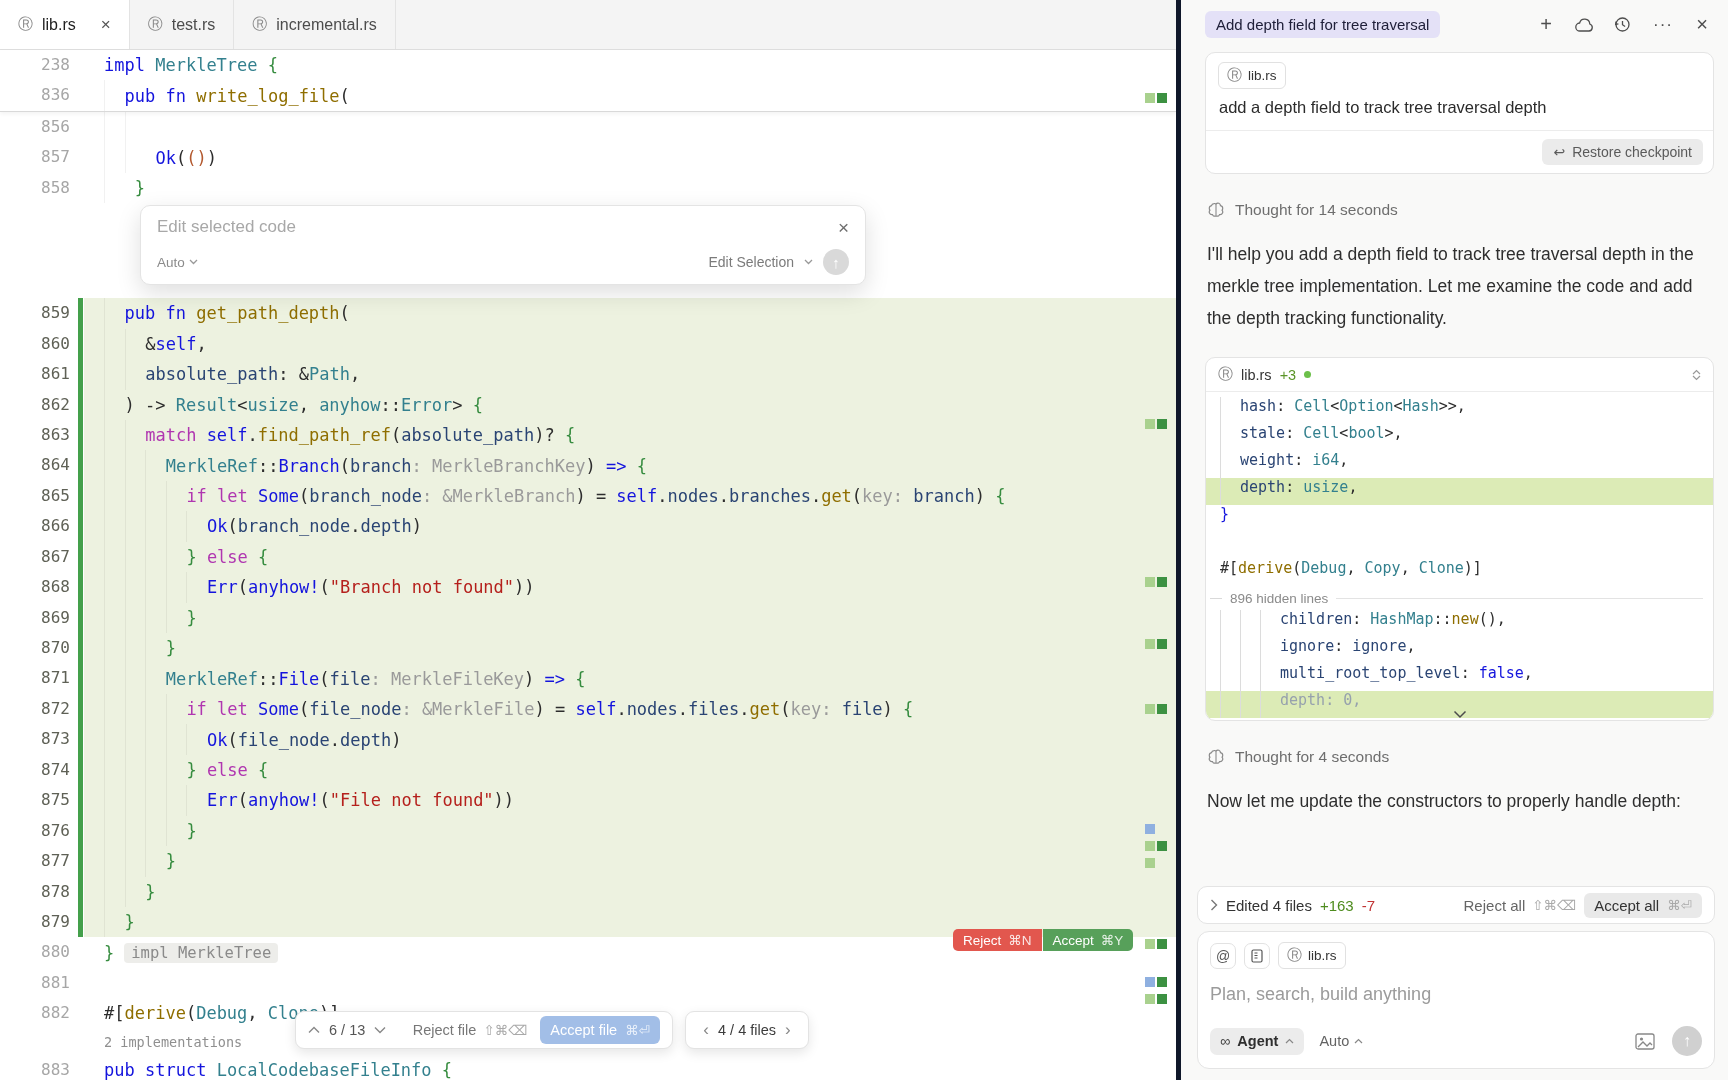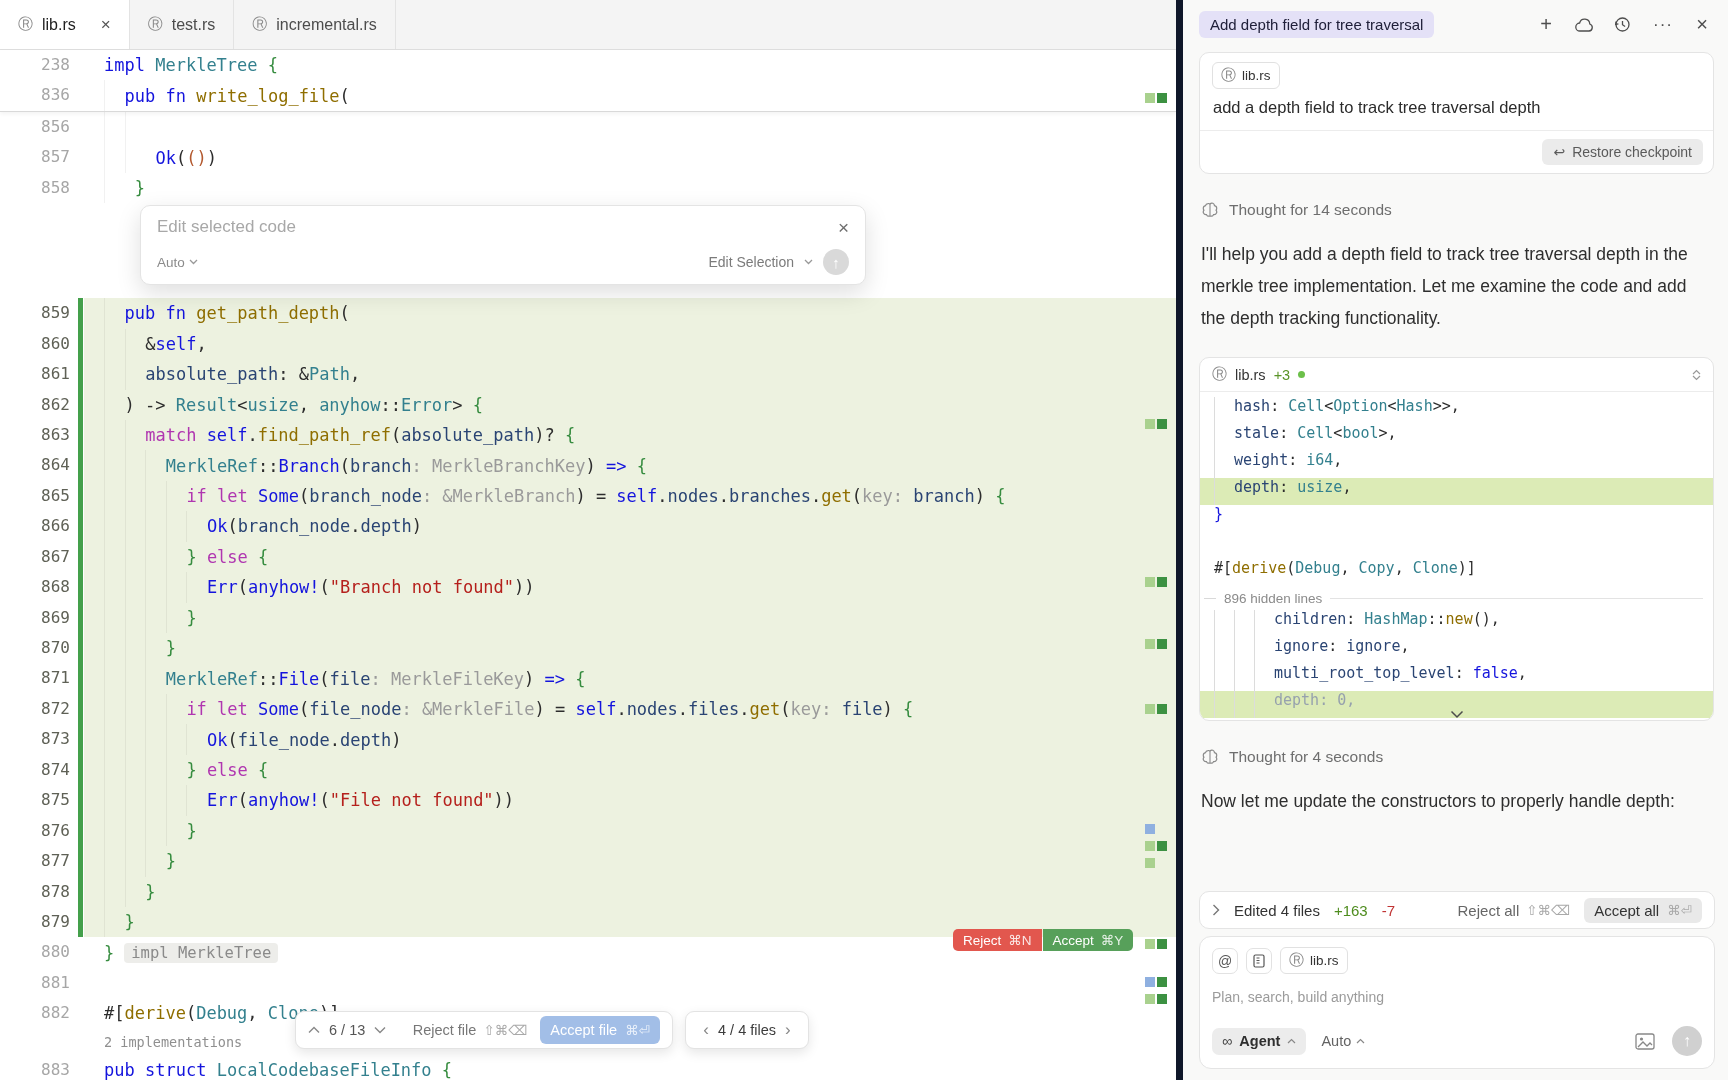--- a/index.html
+++ b/index.html
@@ -67,21 +67,21 @@
   .keyhint { color:#a9a9a9; font-size:13.5px; }
   .acceptfile { background:#a2bee7; color:#fff; border-radius:6px; height:28px; padding:0 10px;
                 display:flex; align-items:center; gap:8px; margin-left:4px; }
   .acceptfile .keyhint{ color:#e9f0fa; }
 
   #markers { position:absolute; left:1145px; top:0; width:24px; height:1080px; z-index:4; }
   .mk { position:absolute; width:10px; height:10px; }
 
   
   #panel { position:absolute; left:1176px; top:0; width:552px; height:1080px; background:#f9f9f8;
-           border-left:7px solid #0f172a; overflow:hidden; }
+           border-left:5px solid #0f172a; overflow:hidden;padding-left:8px; }
   .p-header { display:flex; align-items:center; padding:11px 16px 6px; }
   .title-pill { background:#e4e1f7; color:#20203a; font-size:15px; padding:5px 11px; border-radius:6px; }
   .hdr-icons { margin-left:auto; display:flex; gap:19px; align-items:center; color:#4e4e4e; font-size:17px; }
   .hic { width:20px; text-align:center; }
 
   .card { background:#fff; border:1px solid #e4e4e4; border-radius:10px; }
   #userCard { margin:8px 14px 0 16px; }
   .chip { display:inline-flex; align-items:center; gap:6px; border:1px solid #e1e1e1; border-radius:6px;
           padding:3px 8px; font-size:13.5px; color:#333; background:#fff; }
   .uc-chiprow { padding:9px 12px 0; }
@@ -102,30 +102,30 @@
   .dcl .gd2 { width:20px; align-self:stretch; border-left:1px solid #dcdcdc; flex:none; }
   .dcl.added { background:#dcebb6; }
   .dcl.fade span { color:#96a1ad !important; }
   .hiddenrow { height:24px; display:flex; align-items:center; gap:8px; color:#8b8b8b;
                font-family:"Liberation Sans",sans-serif; font-size:13.5px; padding:0 10px 0 4px; }
   .hiddenrow::before { content:""; width:12px; border-top:1px solid #d9d9d9; }
   .hiddenrow::after { content:""; flex:1; border-top:1px solid #e3e3e3; }
   .dc-chev { position:absolute; left:50%; bottom:1px; transform:translateX(-50%); color:#4c4c4c; z-index:2; }
 
   #bottomStack { position:absolute; left:16px; right:13px; bottom:11px; }
-  #editedBar { height:38px; display:flex; align-items:center; gap:14px; padding:0 12px; font-size:15px; color:#333; }
+  #editedBar { height:38px; display:flex; align-items:center; gap:8px; padding:0 12px; font-size:15px; color:#333; }
   .plusgreen { color:#4e8c1e; } .minusred { color:#c13434; }
   .rejall { margin-left:auto; color:#666; display:flex; gap:7px; align-items:center; }
   .accall { background:#e9e9e9; border-radius:6px; padding:4px 10px; display:flex; gap:8px; align-items:center; color:#333; }
 
   #inputCard { margin-top:7px; border-radius:12px; padding:10px 12px 12px; }
   .chips { display:flex; gap:8px; align-items:center; }
   .sqbtn { width:26px; height:26px; border:1px solid #e2e2e2; border-radius:7px; display:flex;
            align-items:center; justify-content:center; color:#555; font-size:14px; background:#fff; }
-  .ph { margin-top:15px; font-size:14px; color:#9b9b9b; }
+  .ph { margin-top:15px; font-size:18px; color:#9b9b9b; }
   .controls { margin-top:21px; display:flex; align-items:center; gap:15px; }
   .agent-pill { background:#ececec; border-radius:7px; height:27px; padding:0 10px; display:flex;
                 align-items:center; gap:7px; font-size:14.5px; color:#2f2f2f; font-weight:bold; }
   .mode-sel { color:#636363; font-size:14.5px; display:flex; gap:5px; align-items:center; }
   .send { width:30px; height:30px; border-radius:50%; background:#d0d0d0; color:#fff; font-size:16px;
           display:flex; align-items:center; justify-content:center; margin-left:2px; }
   .spacer { flex:1; }
   svg { display:block; }
 </style>
 </head>

